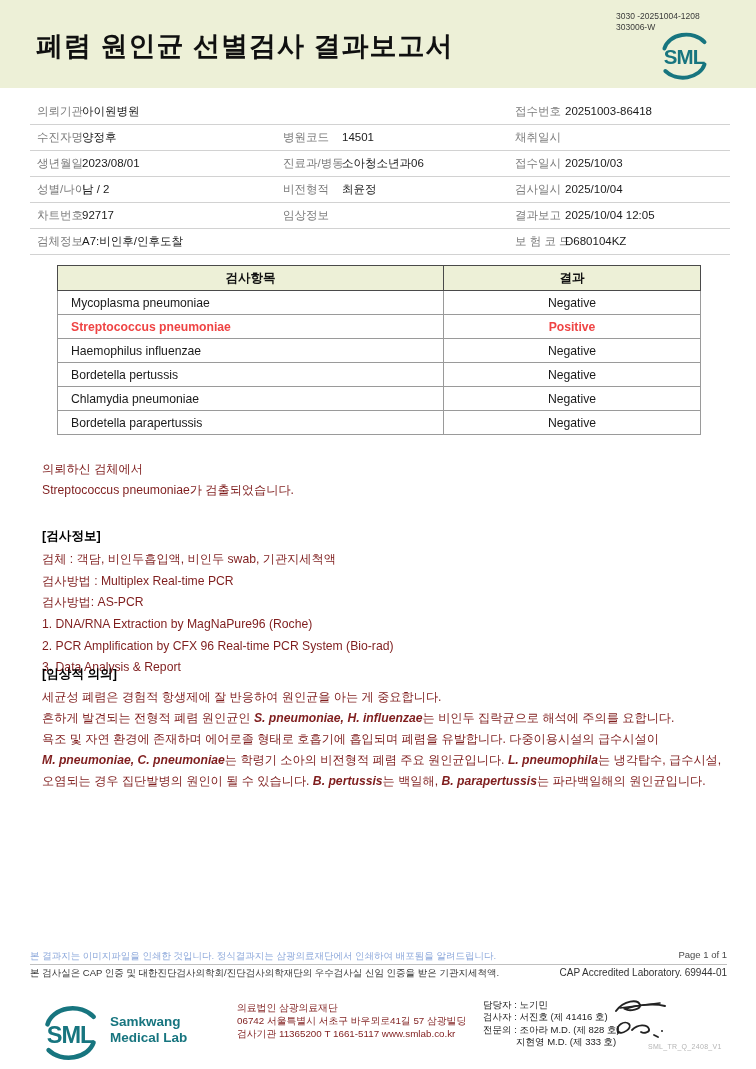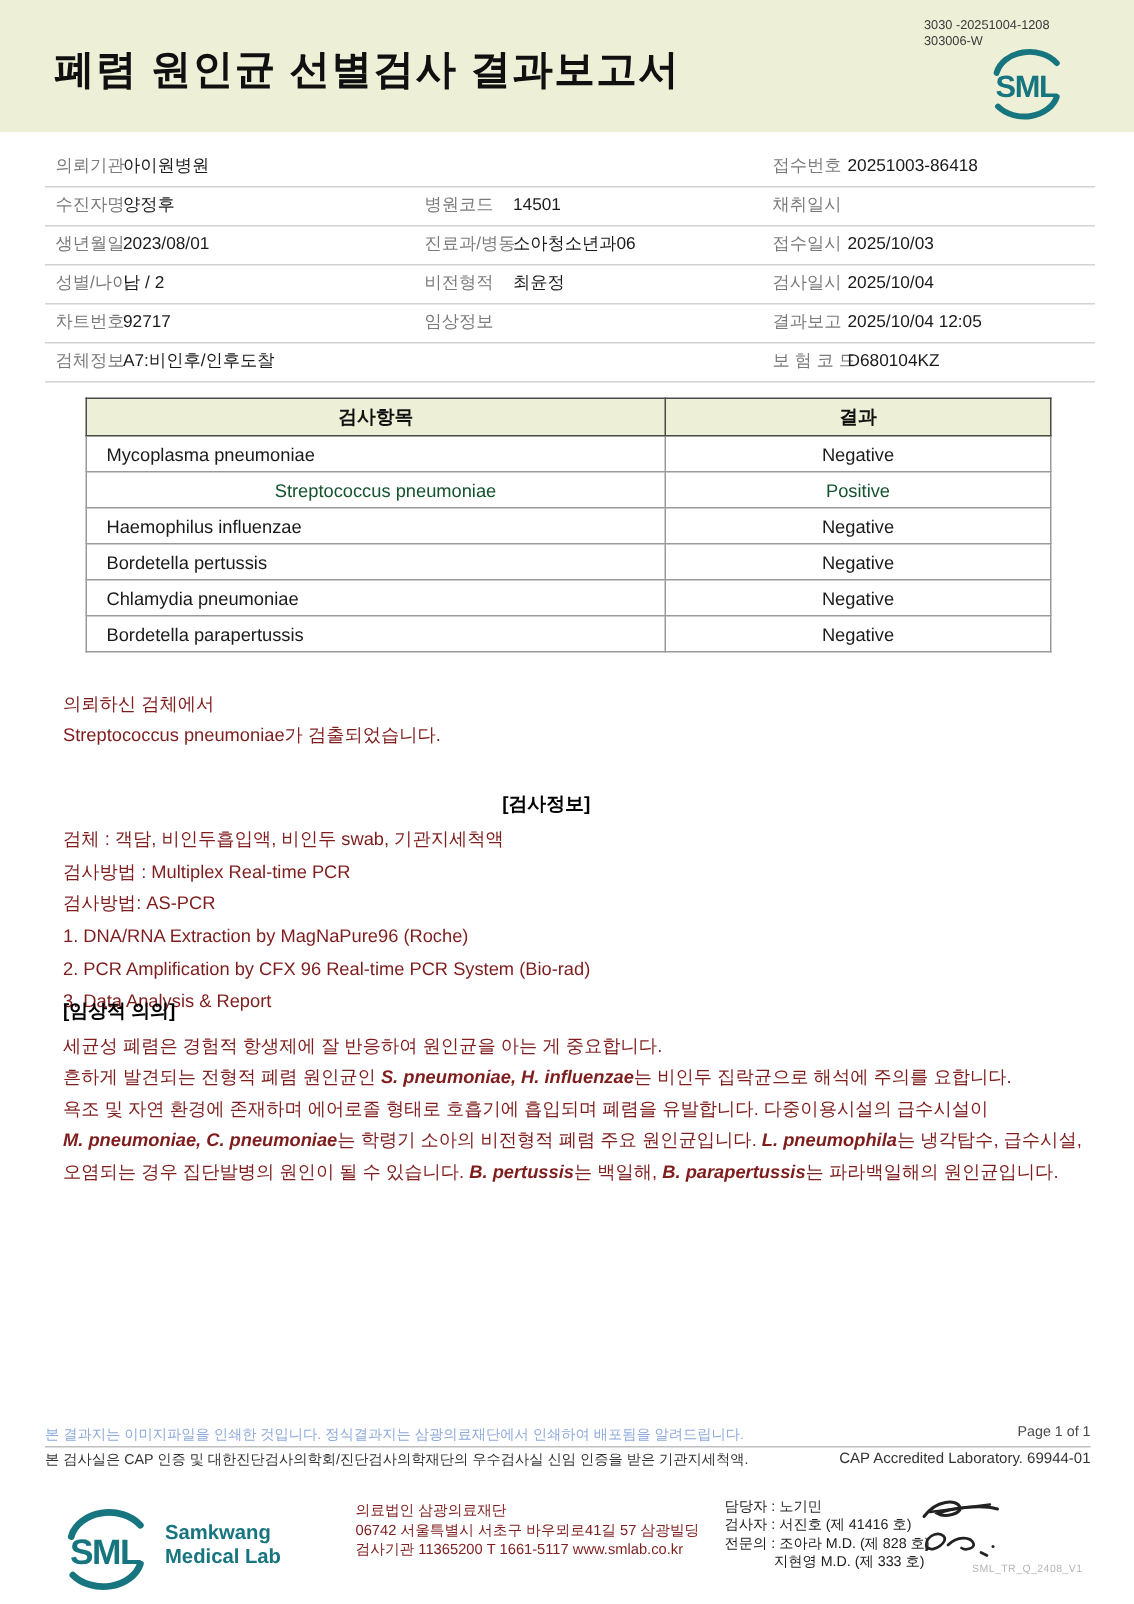--- a/index.html
+++ b/index.html
@@ -26,28 +26,28 @@
   .res-table th{
     background:#edf0d7;height:24px;font-size:12.5px;font-weight:700;color:#111;
     border:1px solid #4a4a4a;text-align:center;padding:0;
   }
   .res-table td{
     height:23px;font-size:12.2px;color:#1a1a1a;border:1px solid #9a9a9a;padding:0;
   }
   .res-table{border:1.5px solid #4a4a4a;}
   .td-item{text-align:left;padding-left:13px !important;}
   .td-res{text-align:center;}
-  tr.pos td{color:#14532d;font-weight:400;text-align:center;}
+  tr.pos td{color:#ef4444;font-weight:700;}
   
   .section{position:absolute;left:42px;white-space:nowrap;}
   .sec-heading{font-size:12.6px;font-weight:700;color:#000;}
   .tline{font-size:12.2px;color:#7f1d1d;}
   .interp .sec-heading{height:20px;}
   .interp .tline{height:20.8px;line-height:20.8px;}
-  .testinfo .sec-heading{height:21px;text-align:right;}
+  .testinfo .sec-heading{height:21px;}
   .testinfo .tline{height:21.7px;line-height:21.7px;}
   .clinical .sec-heading{height:21px;}
   .clinical .tline{height:21px;line-height:21px;}
   .it{font-style:italic;font-weight:600;}
   
   .notice-blue{position:absolute;left:30px;top:950px;font-size:9.5px;color:#8ea9db;white-space:nowrap;}
   .footer-line{position:absolute;left:30px;top:964px;width:697px;border-top:1px solid #c0c0c0;}
   .notice-black{position:absolute;left:30px;top:967px;font-size:9.5px;color:#333;white-space:nowrap;}
   .page-info{position:absolute;right:29px;top:949px;font-size:9.5px;color:#4a4a4a;text-align:right;}
   .cap-text{position:absolute;right:29px;top:967px;font-size:10px;color:#333;text-align:right;}

